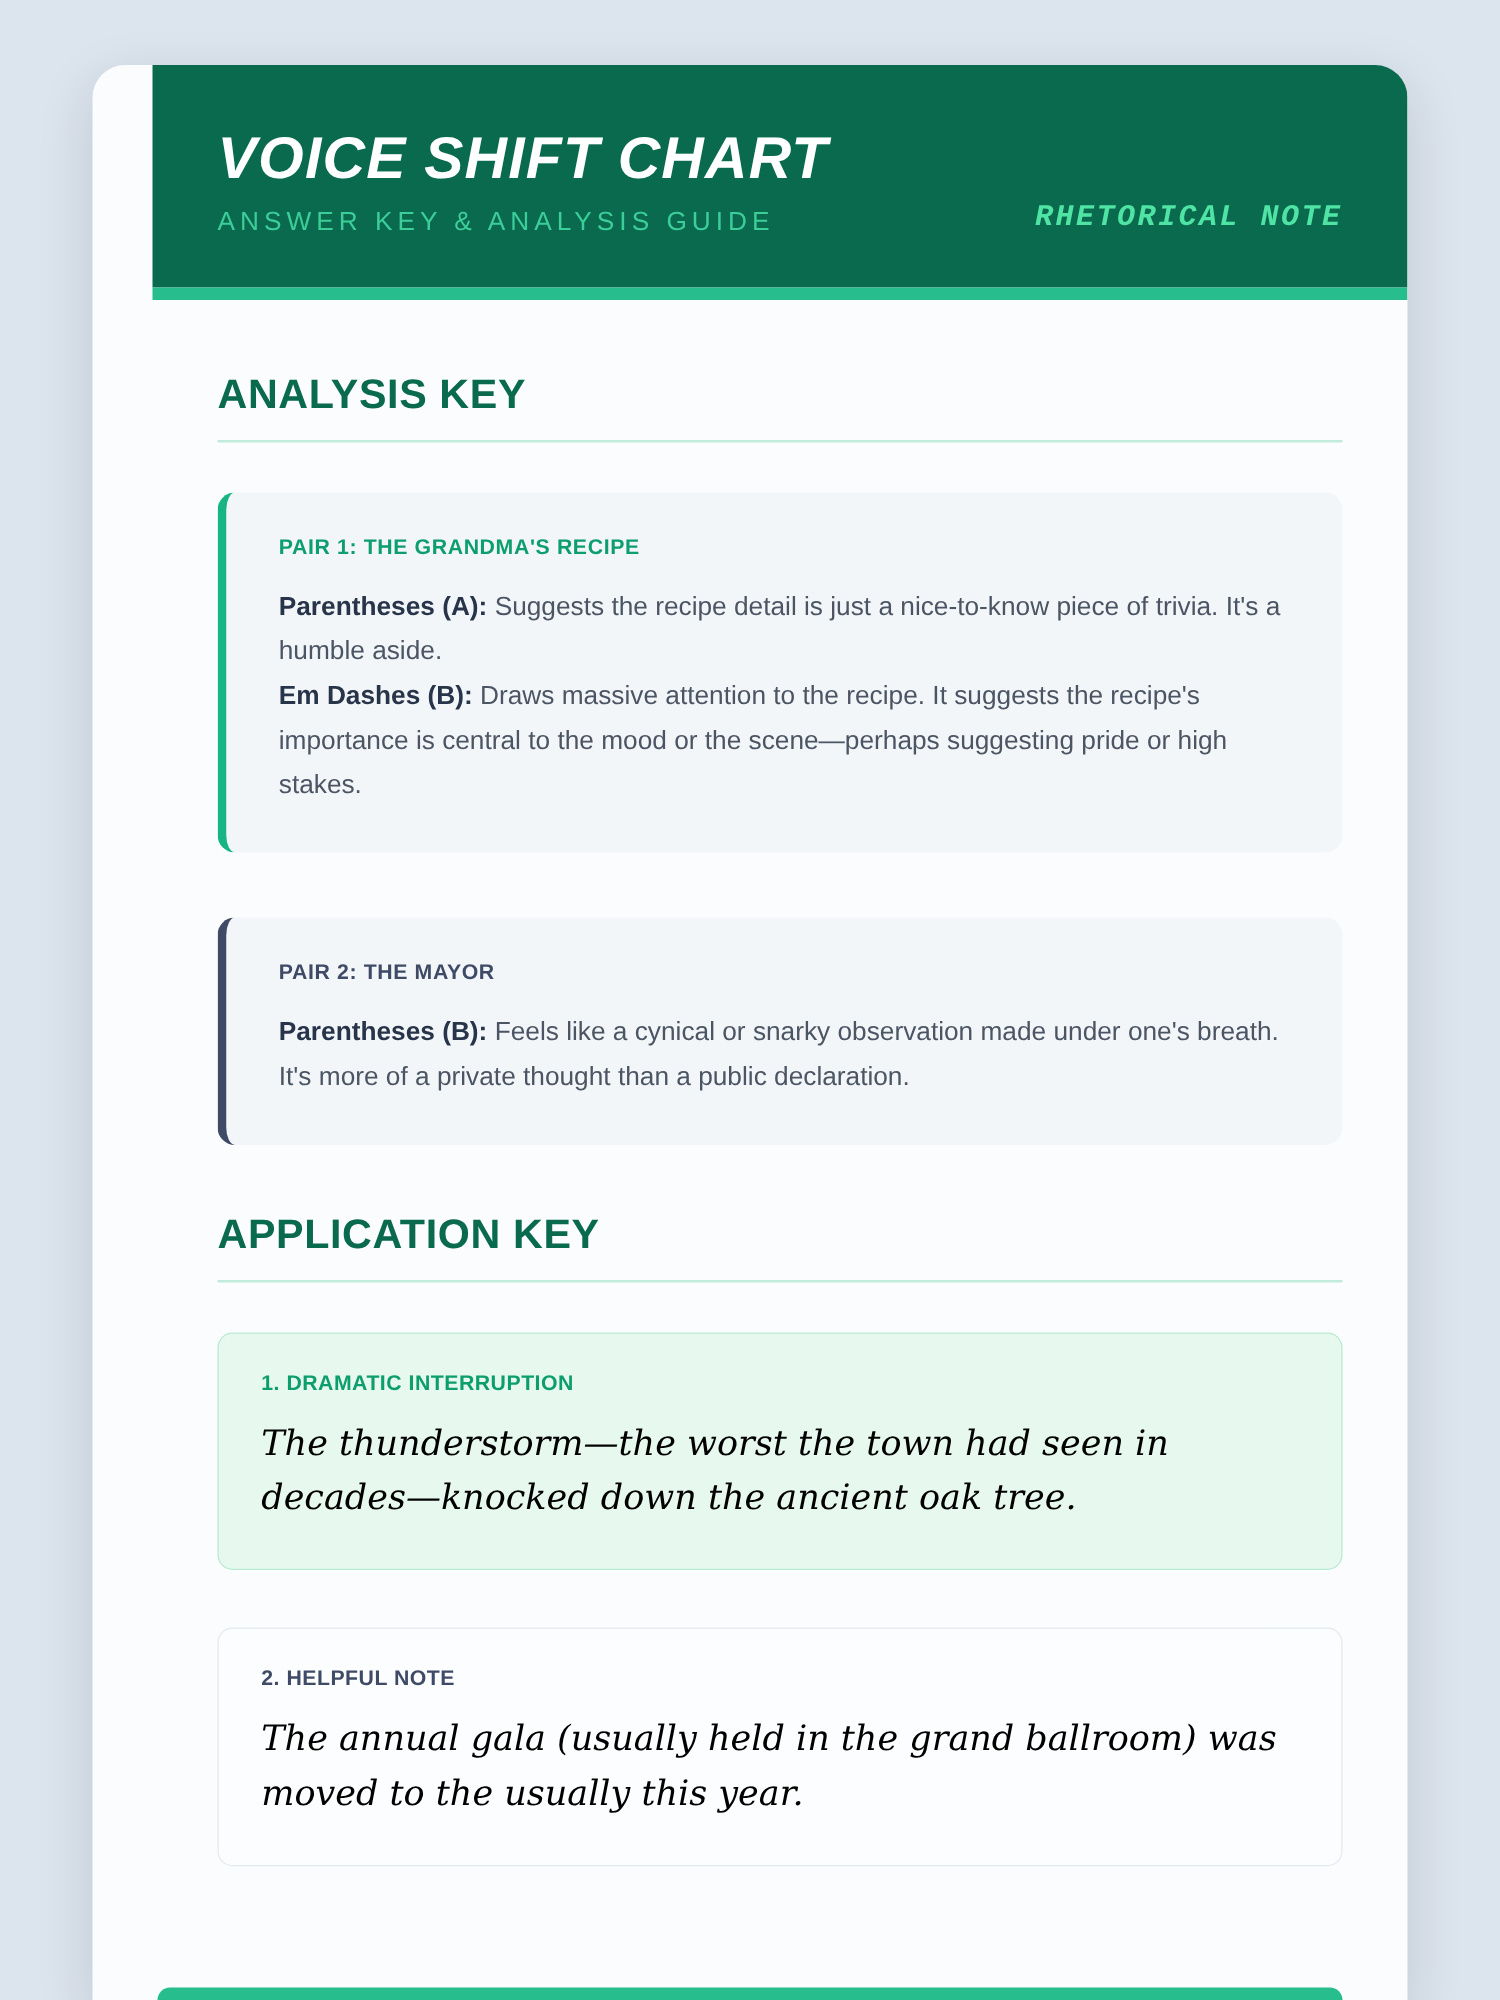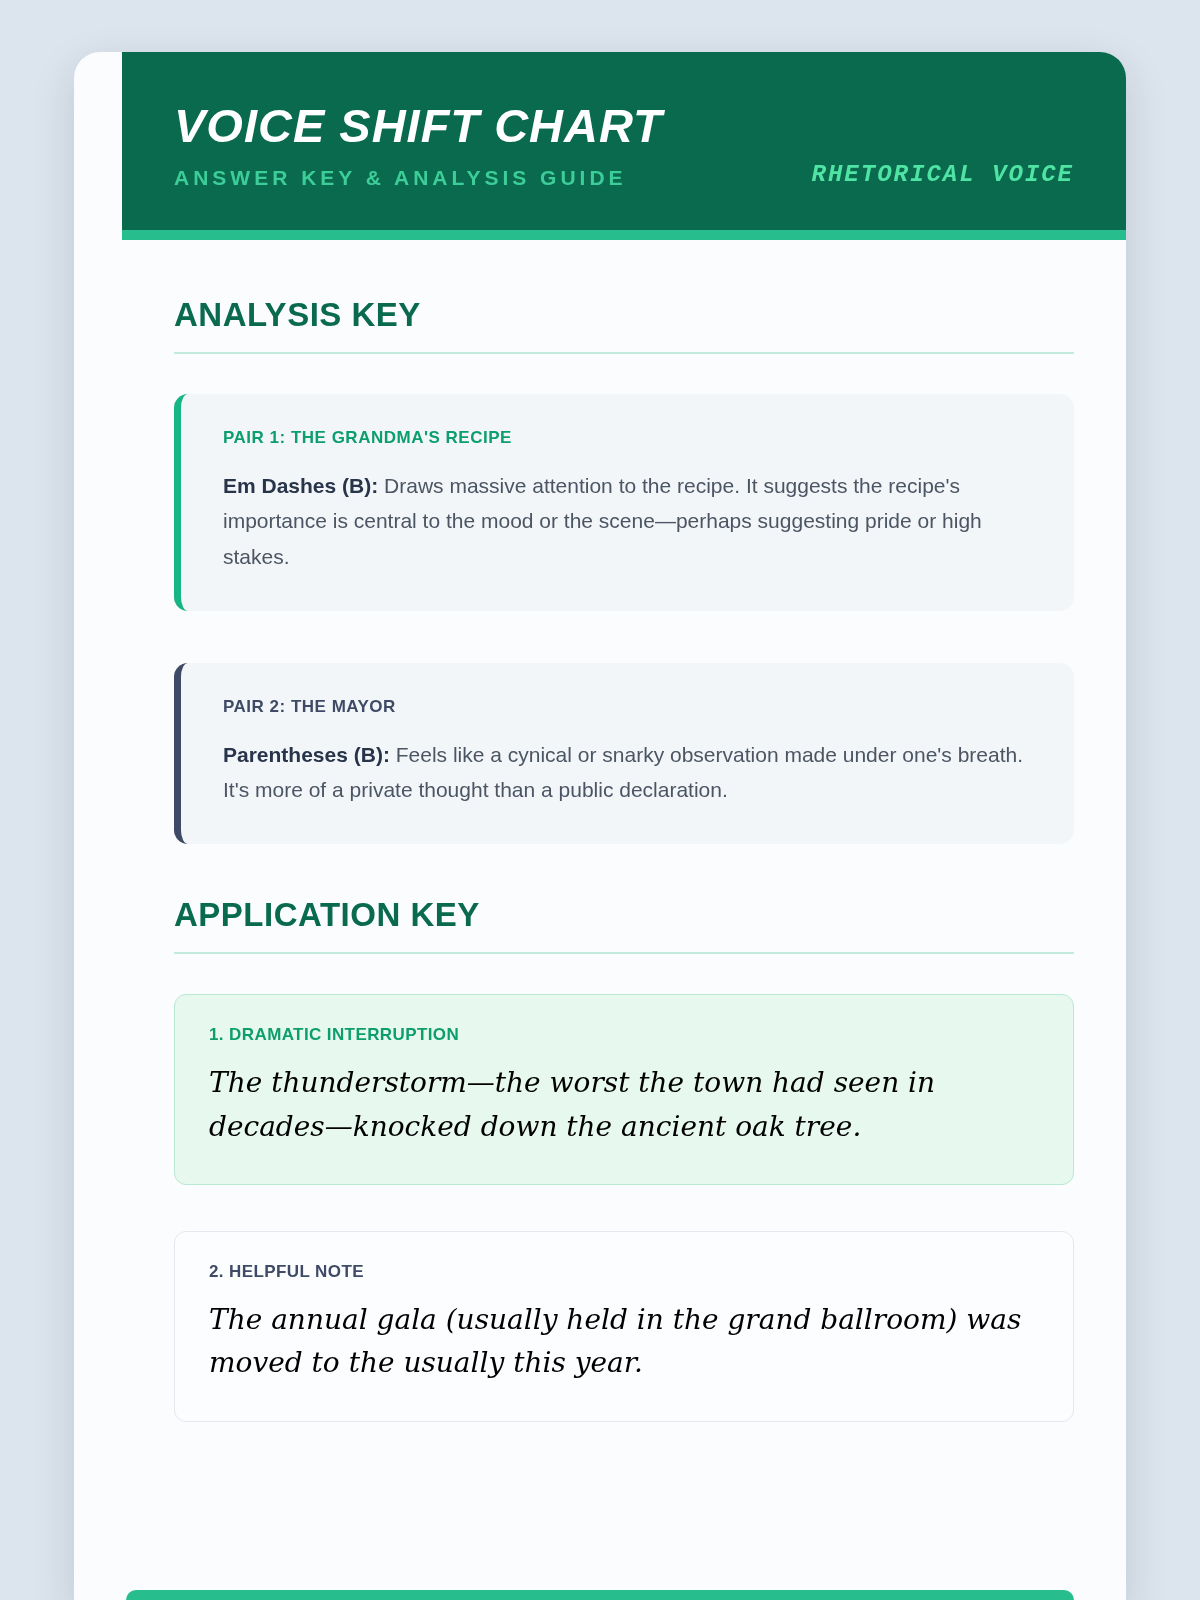--- a/index.html
+++ b/index.html
@@ -30,21 +30,21 @@
     color:#ffffff;
     font-size:47px;
     font-weight:800;
     font-style:italic;
     letter-spacing:1px;
     line-height:1.1;
   }
   .header-sub {
     color:#3ccd99;
     font-size:21px;
-    font-weight:700;
+    font-weight:400;
     letter-spacing:4px;
     margin-top:14px;
   }
   .header-badge {
     color:#4fe3a4;
     font-family:"Liberation Mono", monospace;
     font-style:italic;
     font-weight:700;
     font-size:24px;
     letter-spacing:2px;
@@ -130,32 +130,36 @@
 </head>
 <body>
 
 <div class="sheet">
 
   <div class="header">
     <div>
       <div class="header-title">VOICE SHIFT CHART</div>
       <div class="header-sub">ANSWER KEY &amp; ANALYSIS GUIDE</div>
     </div>
-    <div class="header-badge">RHETORICAL VOICE</div>
+    <div class="header-badge">RHETORICAL NOTE</div>
   </div>
 
   <div class="accent-bar"></div>
 
   <div class="body">
 
     <div class="section-title">ANALYSIS KEY</div>
     <hr class="section-rule">
 
     <div class="acard green">
       <div class="acard-title">PAIR 1: THE GRANDMA'S RECIPE</div>
+      <p>
+        <strong>Parentheses (A):</strong>
+        <span>Suggests the recipe detail is just a nice-to-know piece of trivia. It's a humble aside.</span>
+      </p>
       <p>
         <strong>Em Dashes (B):</strong>
         <span>Draws massive attention to the recipe. It suggests the recipe's importance is central to the mood or the scene—perhaps suggesting pride or high stakes.</span>
       </p>
     </div>
 
     <div class="acard navy">
       <div class="acard-title">PAIR 2: THE MAYOR</div>
       <p>
         <strong>Parentheses (B):</strong>

